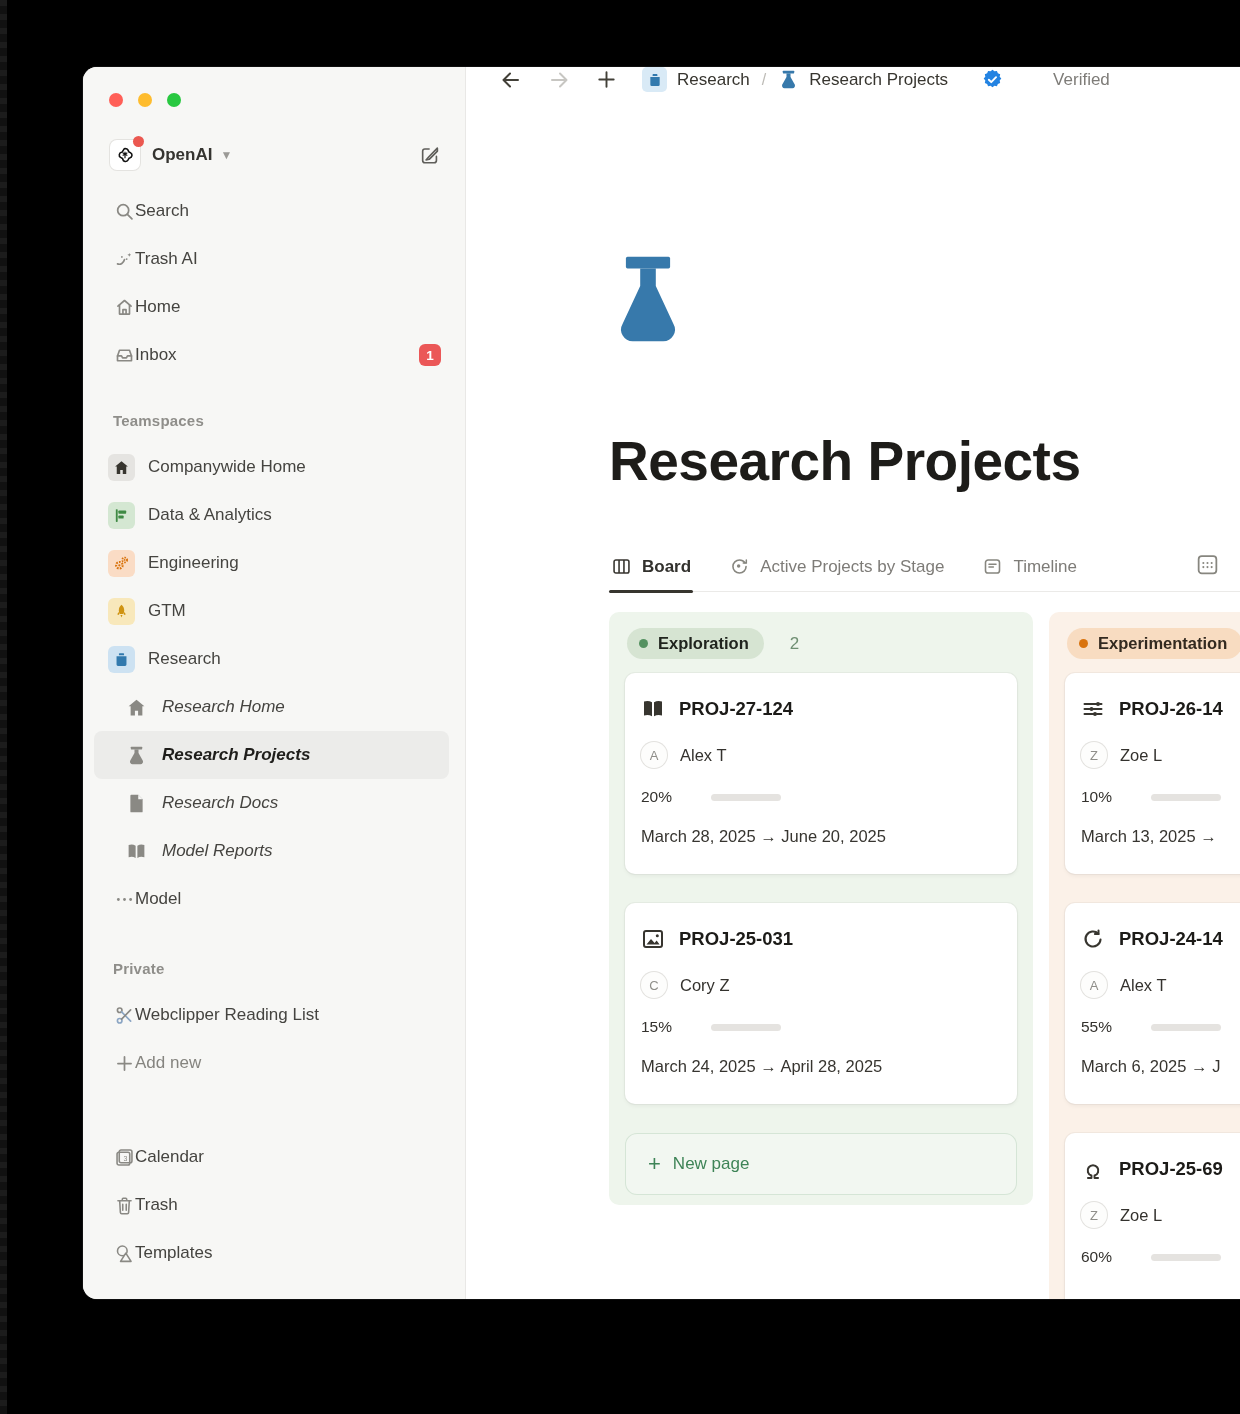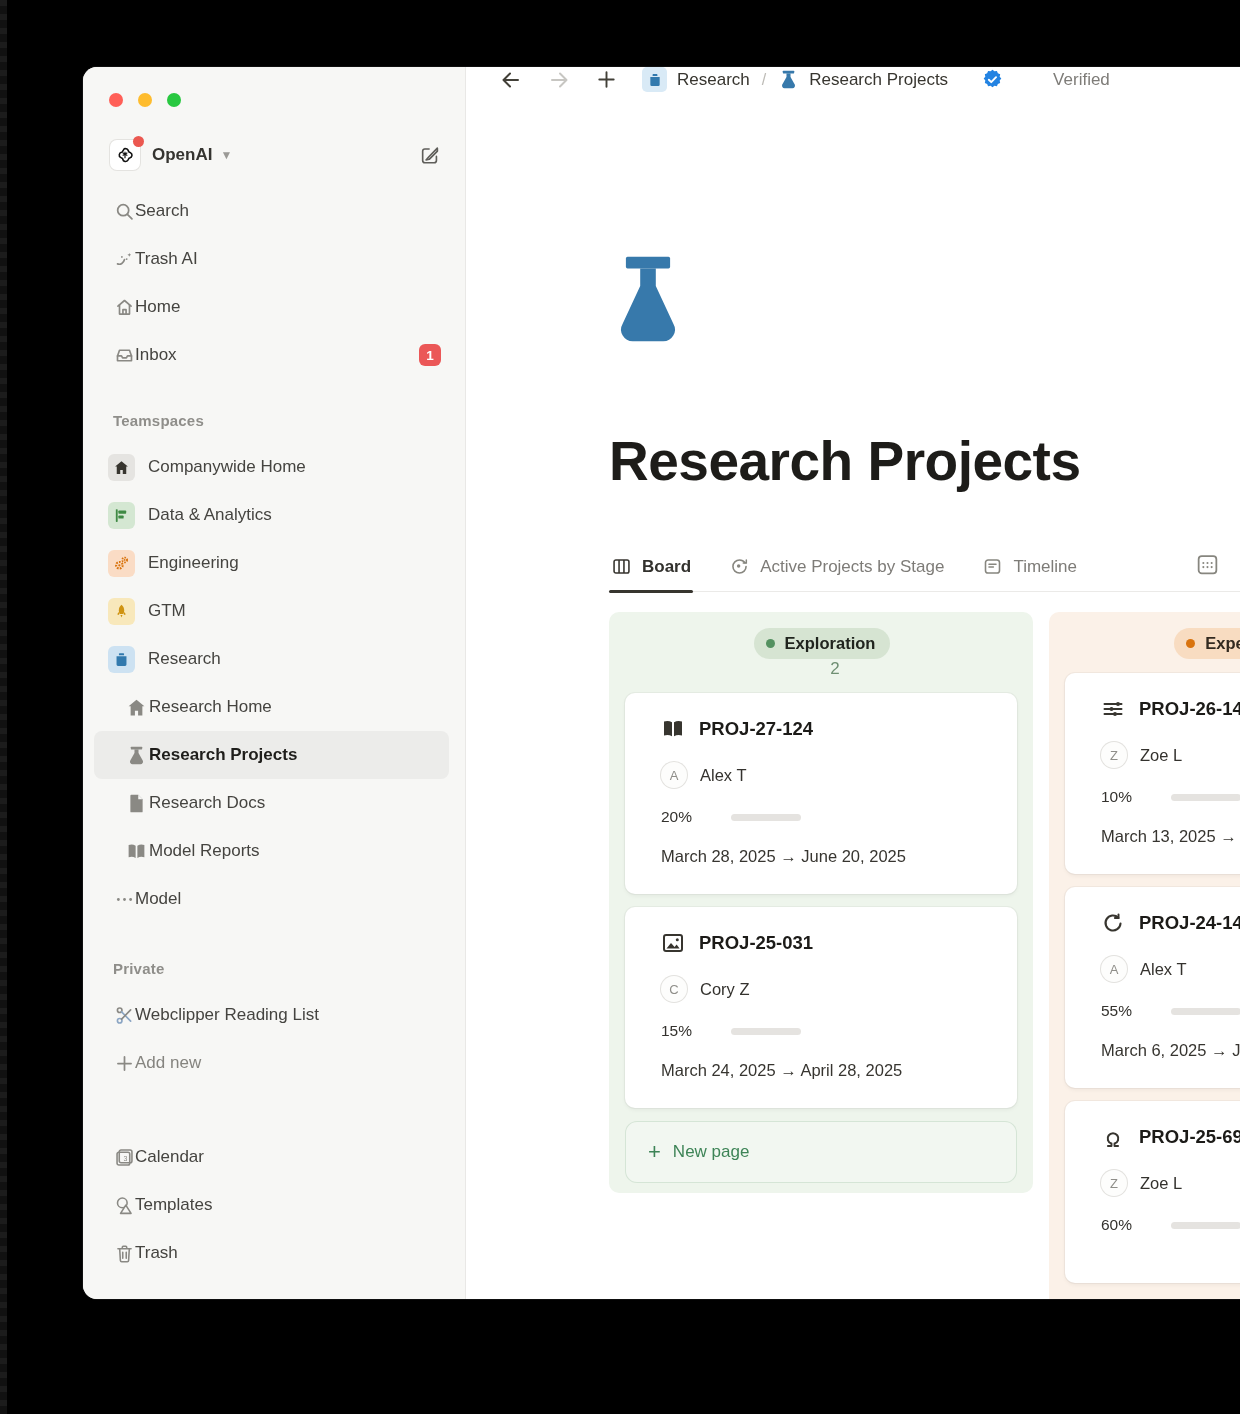--- a/index.html
+++ b/index.html
@@ -26,21 +26,21 @@
   .ws-logo svg{width:20px;height:20px;}
   .notif-dot{position:absolute;top:-4px;right:-4px;width:11px;height:11px;border-radius:50%;background:#eb5850;}
   .ws-name{font-size:17px;font-weight:700;color:#353430;margin-right:8px;}
   .chev{color:#9b9a96;font-size:12px;}
   .ws-spacer{flex:1}
   .icon-btn{color:#5f5e5a;display:flex;align-items:center;}
   .srow{height:48px;display:flex;align-items:center;gap:0;margin:0 16px 0 11px;
     padding:0 8px 0 19px;border-radius:8px;color:#454440;font-size:17px;font-weight:500;cursor:pointer;}
   .srow .g-icon{width:22px;min-width:22px;height:22px;color:#8a8984;display:flex;align-items:center;justify-content:center;}
   .srow.tile-row{padding-left:14px;gap:13px;}
-  .srow.nested{padding-left:31px;gap:2px;}
+  .srow.nested{padding-left:31px;gap:15px;font-style:italic;}
   .srow.selected{background:#ececea;color:#1f1e1b;font-weight:600;}
   .nav-top{margin-top:10px;}
   .badge{margin-left:auto;background:#eb5757;color:#fff;font-size:13.5px;font-weight:700;
     min-width:22px;height:22px;border-radius:6px;display:flex;align-items:center;justify-content:center;}
   .section-h{margin:22px 16px 4px 30px;height:38px;display:flex;align-items:center;
     font-size:15px;font-weight:600;color:#8f8e8a;letter-spacing:.2px;}
   .section-h.private{margin-top:26px;}
   .tile{width:27px;min-width:27px;height:27px;border-radius:6px;display:flex;align-items:center;justify-content:center;}
   .tile svg{width:17px;height:17px;}
   .tile.gray{background:#e5e4e1;color:#37352f;}
@@ -76,31 +76,31 @@
   .tab .t-ic{width:21px;height:21px;color:#87867f;display:flex;}
   .tab.active{color:#32312d;font-weight:600;}
   .tab.active .t-ic{color:#37352f;}
   .tab.active::after{content:"";position:absolute;left:0;right:0;bottom:-2px;height:3px;border-radius:2px;background:#37352f;}
   .tab-cal{margin-left:auto;margin-right:6px;padding-bottom:14px;color:#87867f;display:flex;cursor:pointer;}
   
   .board{display:flex;gap:16px;margin-top:20px;align-items:flex-start;}
   .col{width:424px;min-width:424px;border-radius:10px;padding:16px 16px 10px 16px;box-sizing:border-box;}
   .col.exploration{background:#eef5ec;}
   .col.experimentation{background:#fbf1e8;min-height:780px;}
-  .col-head{display:flex;align-items:center;margin:0 0 14px 2px;flex-direction:column;}
+  .col-head{display:flex;align-items:center;margin:0 0 14px 2px;}
   .pill{display:flex;align-items:center;gap:10px;border-radius:17px;padding:6px 15px 6px 12px;
     font-size:16.5px;font-weight:600;color:#20241e;}
   .col.exploration .pill{background:#d6e4d2;}
   .col.experimentation .pill{background:#f8dcc1;color:#332a20;}
   .pill-dot{width:9px;height:9px;border-radius:50%;}
   .col.exploration .pill-dot{background:#549160;}
   .col.experimentation .pill-dot{background:#d9730d;}
   .col-count{margin-left:26px;font-size:17px;color:#6f8f73;}
   .card{background:#fff;border-radius:10px;box-shadow:0 0 0 1px rgba(15,15,15,.04),0 2px 4px rgba(15,15,15,.05);
-    padding:24px 24px 28px 36px;margin-bottom:13px;cursor:pointer;}
+    padding:24px 24px 28px 16px;margin-bottom:29px;cursor:pointer;}
   .card-title-row{display:flex;align-items:center;gap:14px;}
   .card-ic{width:24px;min-width:24px;height:24px;color:#37352f;display:flex;}
   .card-title{font-size:18.5px;font-weight:600;color:#1c1b18;white-space:nowrap;}
   .assignee{display:flex;align-items:center;gap:13px;margin-top:21px;}
   .avatar{width:26px;height:26px;border-radius:50%;background:#fdfdfc;box-shadow:0 0 0 1px #e3e2df;
     display:flex;align-items:center;justify-content:center;font-size:13px;color:#8f8e89;}
   .assignee-name{font-size:16.5px;color:#34322e;}
   .prog-row{display:flex;align-items:center;gap:28px;margin-top:20px;}
   .prog-label{font-size:15.5px;color:#34322e;min-width:42px;}
   .prog-track{width:70px;height:7px;border-radius:4px;background:#e5e3e0;overflow:hidden;}
@@ -312,34 +312,34 @@
         <svg width="21" height="21" viewBox="0 0 24 24" fill="none" stroke="currentColor" stroke-width="1.8">
             <rect x="6" y="3.5" width="14.5" height="14.5" rx="2"></rect>
             <rect x="3.5" y="6" width="14.5" height="14.5" rx="2"></rect>
             <text x="10.8" y="16.4" font-size="8" fill="currentColor" stroke="none" font-family="Liberation Sans,sans-serif">3</text>
           </svg>
       </span>
       <span>Calendar</span>
     </div>
     <div class="srow">
       <span class="g-icon">
+        <svg width="21" height="21" viewBox="0 0 24 24" fill="none" stroke="currentColor" stroke-width="1.8" stroke-linecap="round">
+            <path d="M4.5 6.5h15M9.5 6.5V4.8a1 1 0 0 1 1-1h3a1 1 0 0 1 1 1v1.7M6.5 6.5 7.3 20a1.5 1.5 0 0 0 1.5 1.4h6.4a1.5 1.5 0 0 0 1.5-1.4l.8-13.5M10 10.5v7M14 10.5v7"></path>
+          </svg>
+      </span>
+      <span>Trash</span>
+    </div>
+    <div class="srow">
+      <span class="g-icon">
         <svg width="21" height="21" viewBox="0 0 24 24" fill="none" stroke="currentColor" stroke-width="1.8" stroke-linejoin="round">
             <circle cx="9.5" cy="9" r="5.5"></circle>
             <path d="M13.5 11.5 19.5 21h-12z" fill="#f7f7f5"></path>
           </svg>
       </span>
       <span>Templates</span>
-    </div>
-    <div class="srow">
-      <span class="g-icon">
-        <svg width="21" height="21" viewBox="0 0 24 24" fill="none" stroke="currentColor" stroke-width="1.8" stroke-linecap="round">
-            <path d="M4.5 6.5h15M9.5 6.5V4.8a1 1 0 0 1 1-1h3a1 1 0 0 1 1 1v1.7M6.5 6.5 7.3 20a1.5 1.5 0 0 0 1.5 1.4h6.4a1.5 1.5 0 0 0 1.5-1.4l.8-13.5M10 10.5v7M14 10.5v7"></path>
-          </svg>
-      </span>
-      <span>Trash</span>
     </div>
   </div>
 
   <div class="main">
     <div class="topbar">
       <span class="tb-ic">
         <svg width="24" height="24" viewBox="0 0 24 24" fill="none" stroke="currentColor" stroke-width="2" stroke-linecap="round" stroke-linejoin="round">
             <path d="M19 12H5M11 5.5 4.5 12 11 18.5"></path>
           </svg>
       </span>

